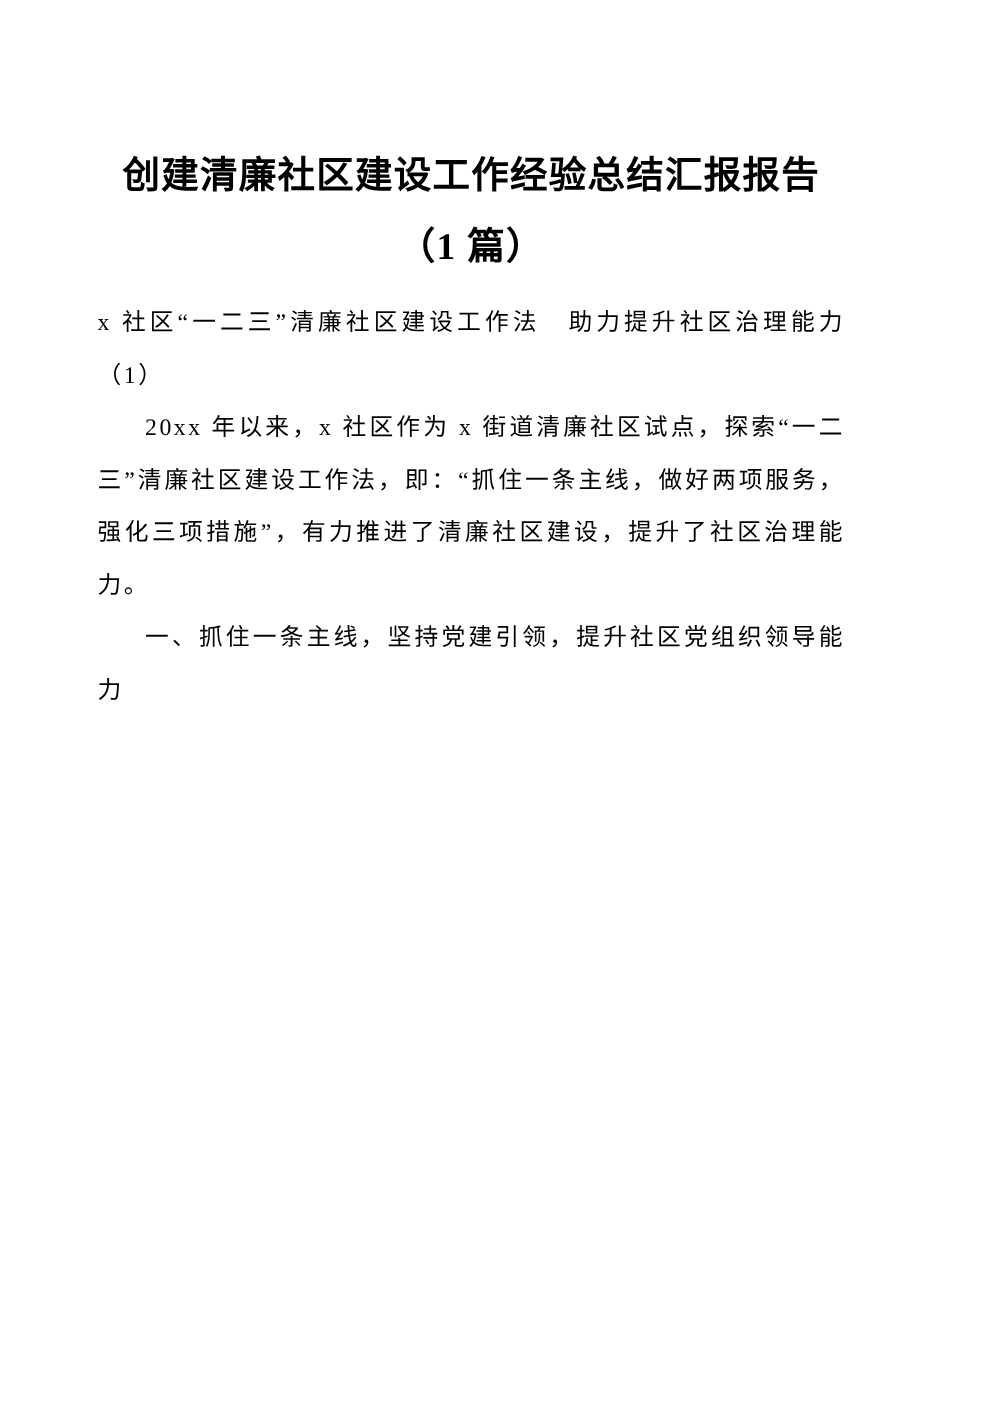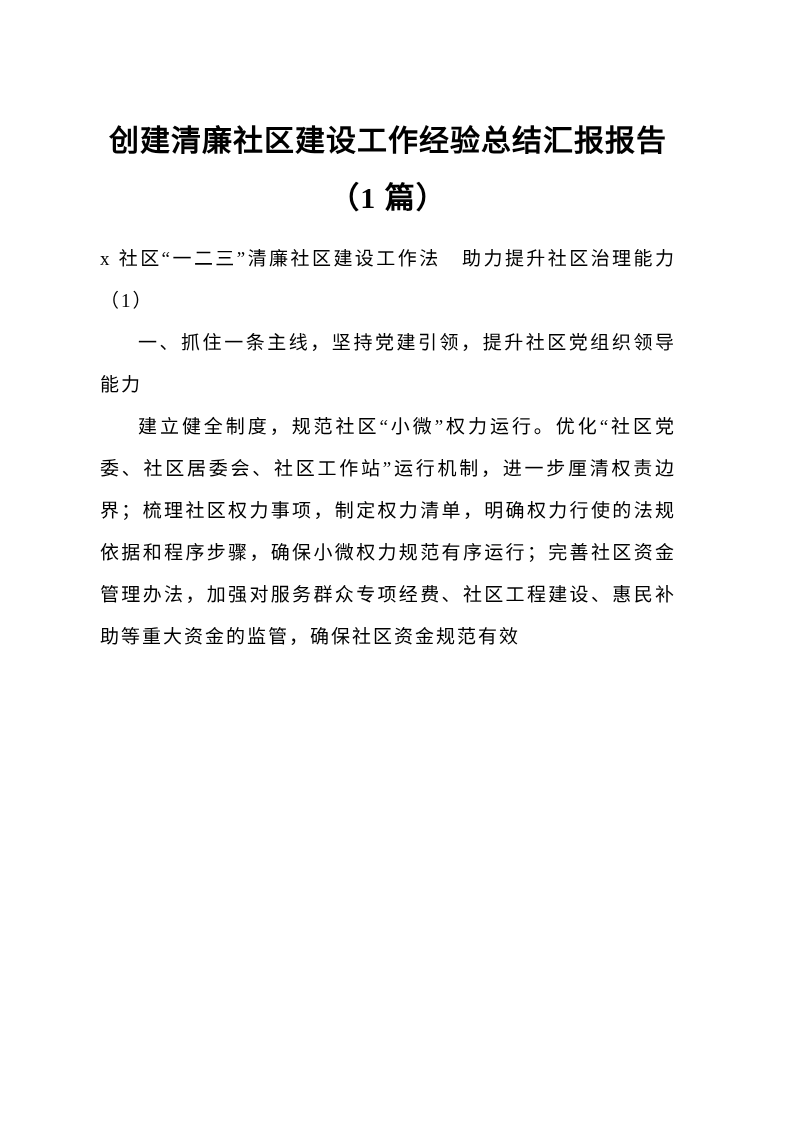--- a/index.html
+++ b/index.html
@@ -9,21 +9,21 @@
   }
   .page {
     position: relative;
     width: 793px;
     height: 1122px;
     background: #ffffff;
     color: #000000;
     font-family: "Liberation Serif", "DejaVu Serif", serif;
     overflow: hidden;
     box-sizing: border-box;
-    padding: 112px 117px 0 100px;
+    padding: 112px 117px 0 78px;
   }
   .doc-title {
     margin: 0 0 12px 0;
     font-size: 30px;
     font-weight: bold;
     line-height: 57px;
     text-align: center;
     letter-spacing: 1px;
   }
   .doc-title .title-line {
@@ -45,16 +45,16 @@
 </head>
 <body>
 
 <div class="page">
   <h1 class="doc-title">
     <span class="title-line">创建清廉社区建设工作经验总结汇报报告</span>
     <span class="title-line">（1 篇）</span>
   </h1>
   <div class="doc-body">
       <p class="para">x 社区“一二三”清廉社区建设工作法　助力提升社区治理能力（1）</p>
+      <p class="para indent">20xx 年以来，x 社区作为 x 街道清廉社区试点，探索“一二三”清廉社区建设工作法，即：“抓住一条主线，做好两项服务，强化三项措施”，有力推进了清廉社区建设，提升了社区治理能力。</p>
       <p class="para indent">一、抓住一条主线，坚持党建引领，提升社区党组织领导能力</p>
-      <p class="para indent">建立健全制度，规范社区“小微”权力运行。优化“社区党委、社区居委会、社区工作站”运行机制，进一步厘清权责边界；梳理社区权力事项，制定权力清单，明确权力行使的法规依据和程序步骤，确保小微权力规范有序运行；完善社区资金管理办法，加强对服务群众专项经费、社区工程建设、惠民补助等重大资金的监管，确保社区资金规范有效</p>
     </div>
 </div>
 
 </body></html>

